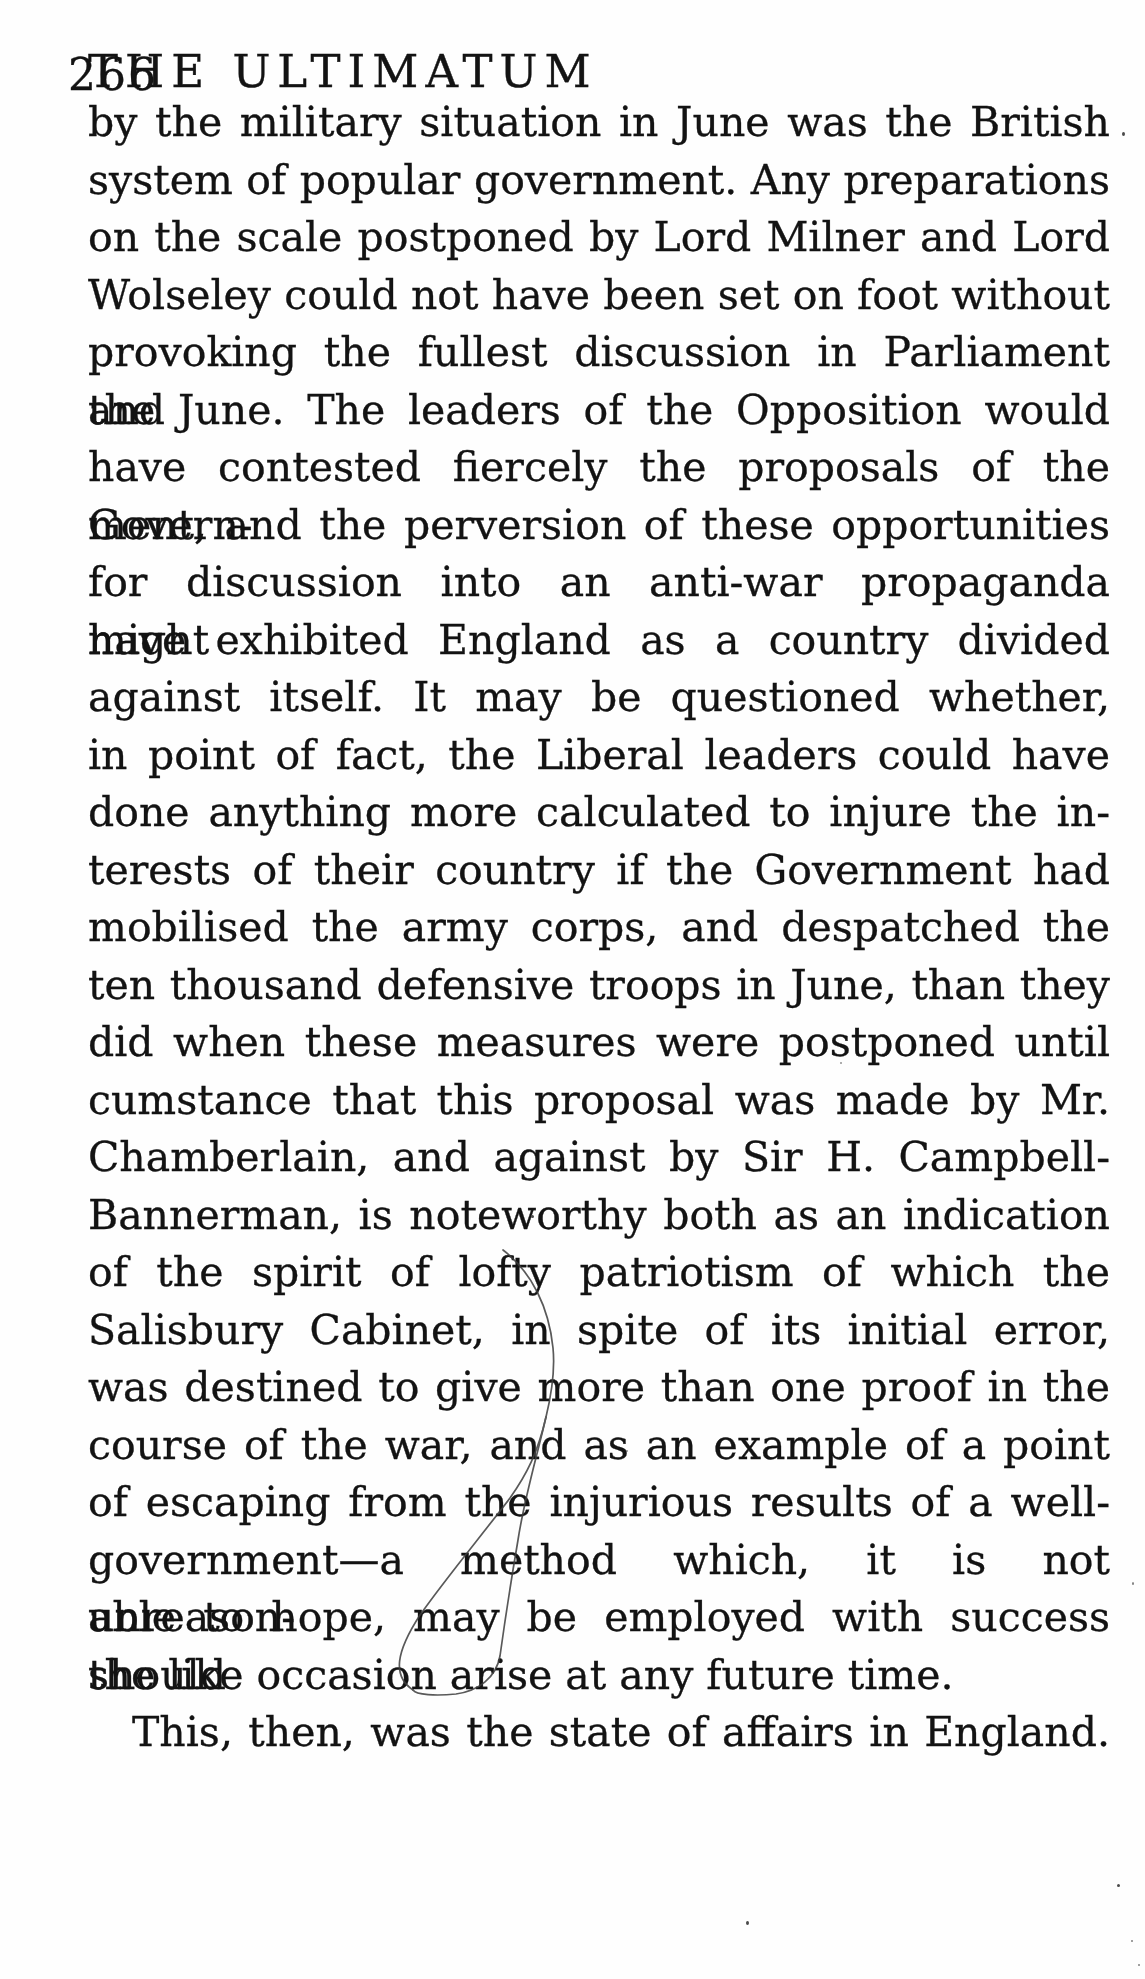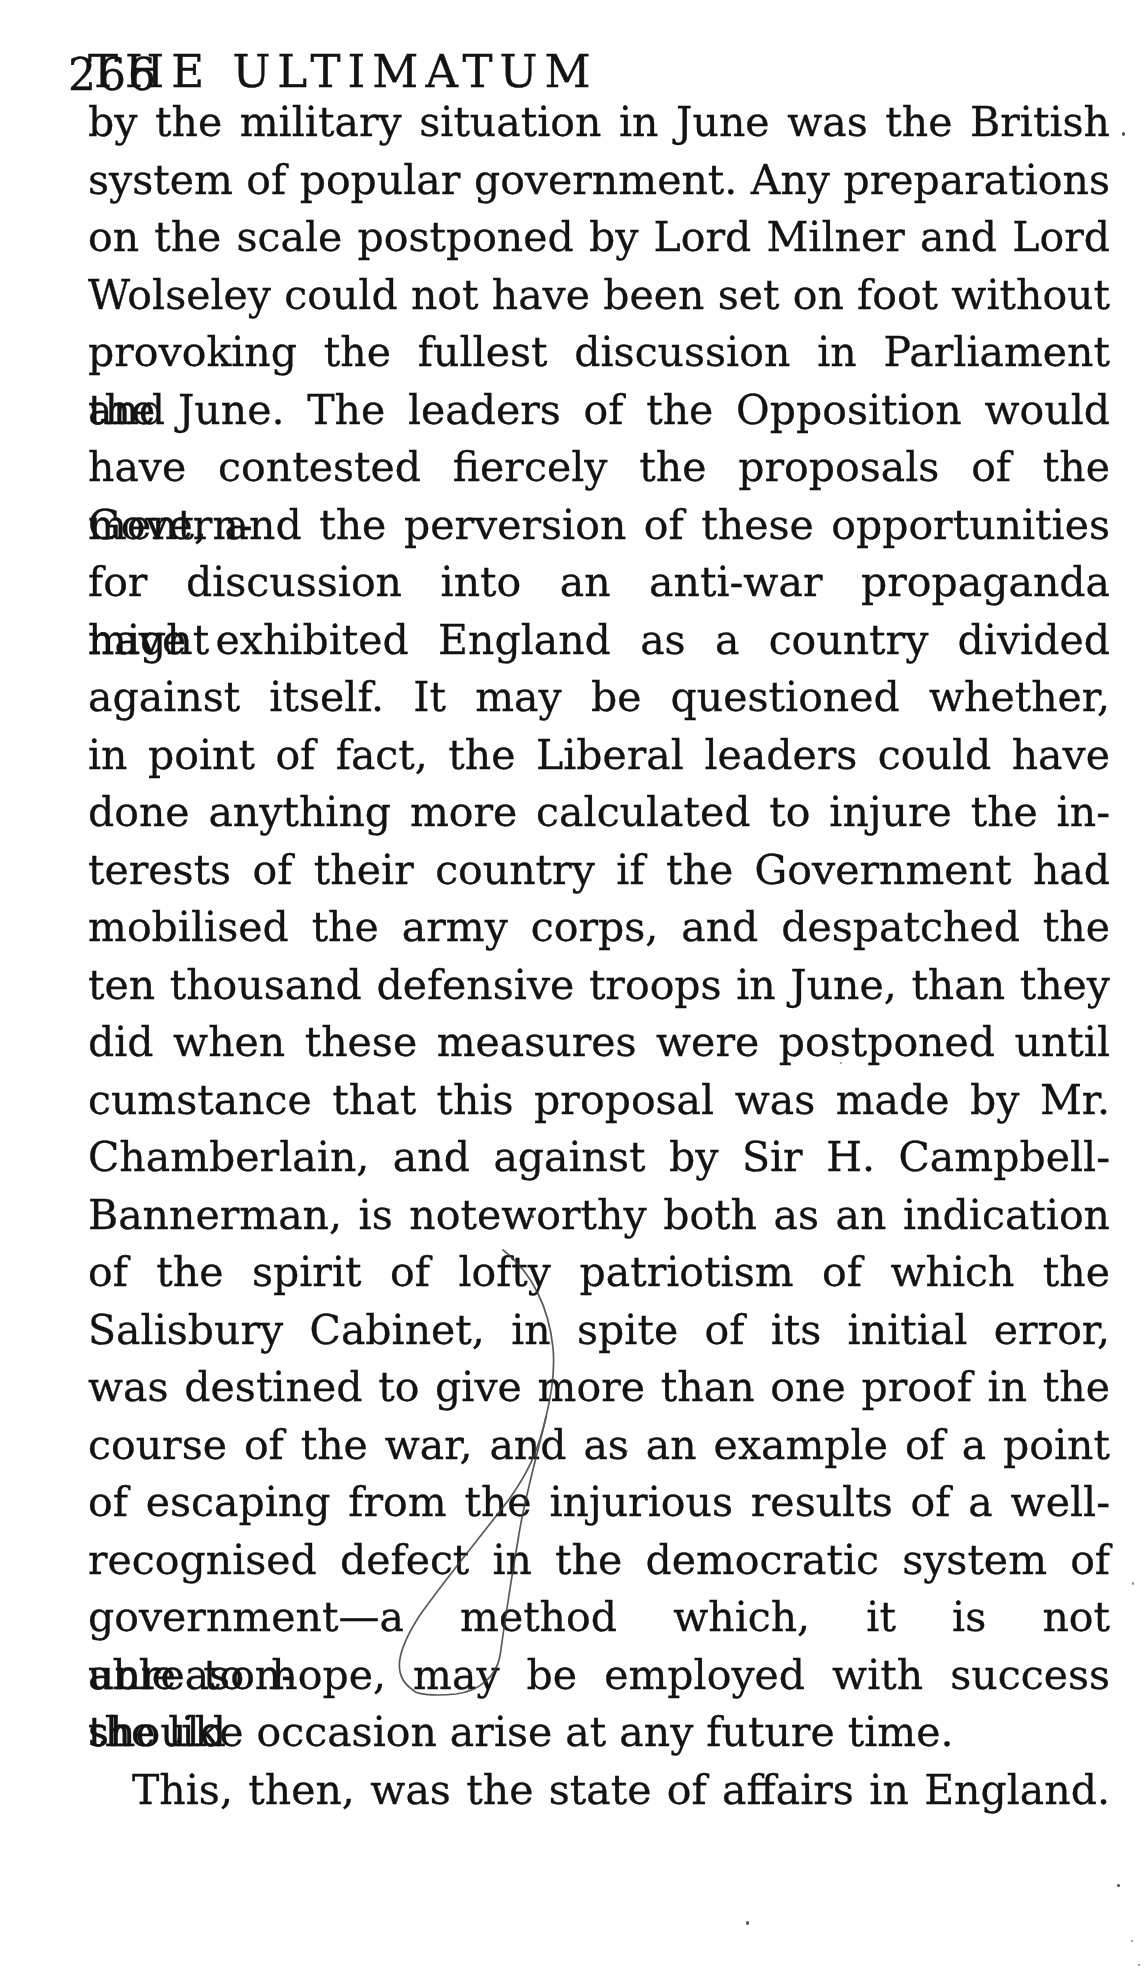--- a/index.html
+++ b/index.html
@@ -94,21 +94,20 @@
       <div class="line">ten thousand defensive troops in June, than they</div>
       <div class="line">did when these measures were postponed until</div>
       <div class="line">cumstance that this proposal was made by Mr.</div>
       <div class="line">Chamberlain, and against by Sir H. Campbell-</div>
       <div class="line">Bannerman, is noteworthy both as an indication</div>
       <div class="line">of the spirit of lofty patriotism of which the</div>
       <div class="line">Salisbury Cabinet, in spite of its initial error,</div>
       <div class="line">was destined to give more than one proof in the</div>
       <div class="line">course of the war, and as an example of a point</div>
       <div class="line">of escaping from the injurious results of a well-</div>
-      <div class="line">recognised defect in the democratic system of</div>
       <div class="line">government—a method which, it is not unreason-</div>
       <div class="line">able to hope, may be employed with success should</div>
       <div class="line line-end">the like occasion arise at any future time.</div>
       <div class="line line-indent">This, then, was the state of affairs in England.</div>
     </div>
 
   <svg class="scratch" viewBox="0 0 1145 1979" xmlns="http://www.w3.org/2000/svg">
     <g fill="none" stroke="#3d3d3d" stroke-width="1.7" stroke-linecap="round" opacity="0.85">
       <path d="M 503 1250 C 532 1272, 549 1308, 553 1348 C 555 1368, 552 1392, 546 1417"></path>
       <path d="M 546 1417 C 538 1452, 527 1474, 510 1498 C 482 1535, 446 1578, 420 1615 C 396 1652, 392 1676, 413 1690"></path>

